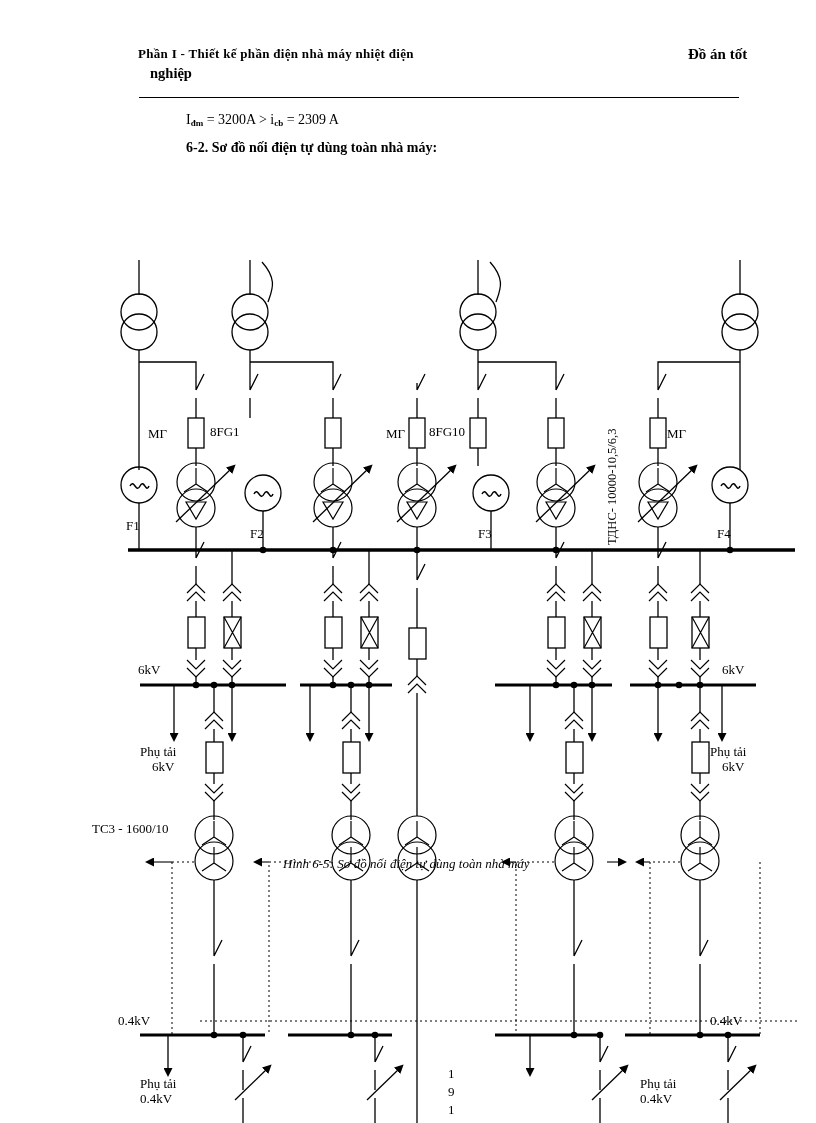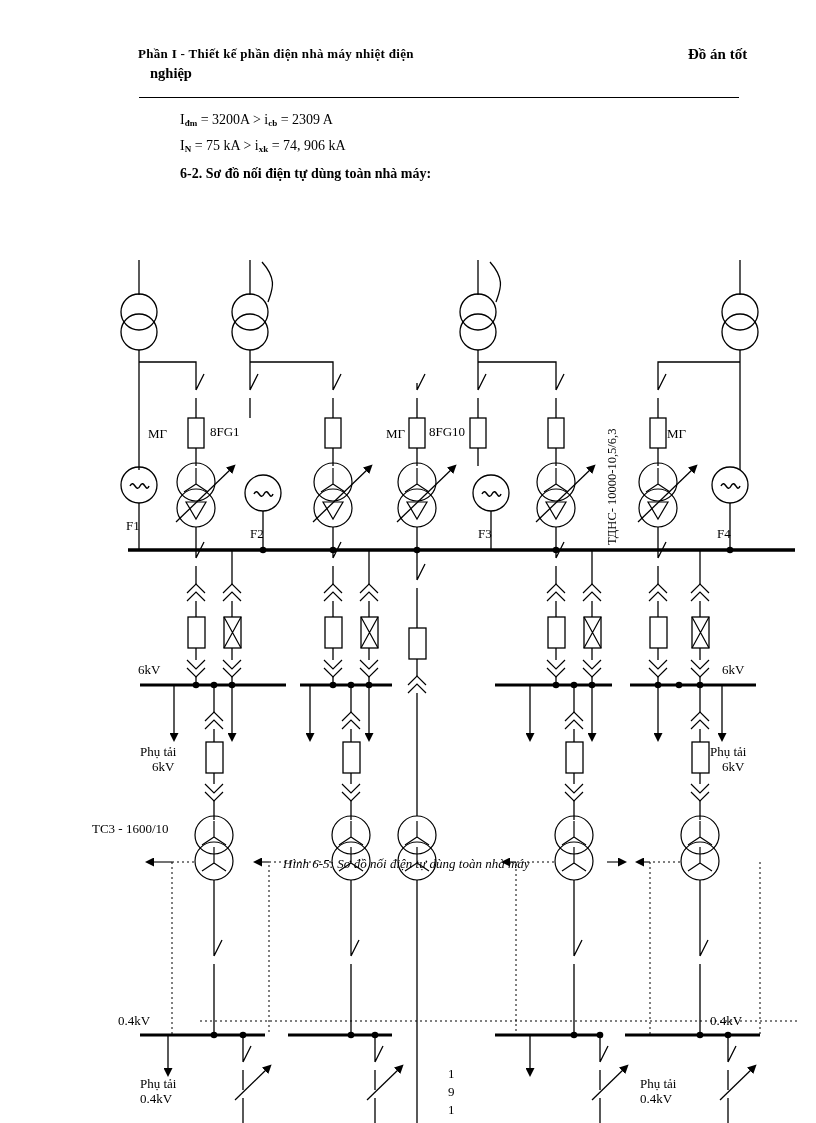--- a/index.html
+++ b/index.html
@@ -13,21 +13,21 @@
   .hdr-row{position:relative;height:19px;}
   .hdr-left{position:absolute;left:0;top:0;font-weight:bold;font-size:13px;
             letter-spacing:.3px;white-space:nowrap;text-align:right;}
   .hdr-right{position:absolute;left:502px;top:0;font-weight:bold;font-size:15px;
              white-space:nowrap;margin-left:48px;}
   .hdr-left2{position:absolute;left:0;top:19px;font-weight:bold;font-size:14.5px;margin-left:12px;}
   .hdr-rule{position:absolute;left:139px;top:97px;width:600px;height:0;
             border-top:1.3px solid #000;}
 
   
-  .eqs{position:absolute;left:180px;top:107px;width:460px;font-size:14px;}
+  .eqs{position:absolute;left:186px;top:107px;width:460px;font-size:14px;}
   .eq{height:26px;white-space:nowrap;line-height:26px;}
   .eq sub{font-size:9px;font-weight:bold;vertical-align:-2px;}
   .note{height:28px;line-height:28px;font-size:14px;}
   .sect{height:30px;line-height:30px;font-size:14px;font-weight:bold;margin-top:0;}
 
   
   #diagram{position:absolute;left:0;top:250px;width:816px;height:873px;}
   #diagram svg{display:block;}
 
   .lbl{font-family:"Liberation Serif",serif;font-size:13px;fill:#000;}
@@ -48,26 +48,20 @@
     <div class="hdr-left2">nghiệp</div>
   </div>
   <div class="hdr-rule"></div>
 
   <div class="eqs">
     <div class="eq">
       <span>I</span><sub>đm</sub>
       <span>= 3200A &gt;</span>
       <span>i</span><sub>cb</sub>
       <span>= 2309 A</span>
-    </div>
-    <div class="eq">
-      <span>I</span><sub>N</sub>
-      <span>= 75 kA &gt;</span>
-      <span>i</span><sub>xk</sub>
-      <span>= 74, 906 kA</span>
     </div>
     <div class="sect">6-2. Sơ đồ nối điện tự dùng toàn nhà máy:</div>
   </div>
 
   <div id="diagram">
   <svg width="816" height="873" viewBox="0 0 816 873" xmlns="http://www.w3.org/2000/svg">
     <defs>
       <marker id="arr" markerWidth="9" markerHeight="9" refX="4" refY="4.5" orient="auto" markerUnits="userSpaceOnUse">
         <path d="M0,0 L9,4.5 L0,9 z" fill="#000"></path>
       </marker>

